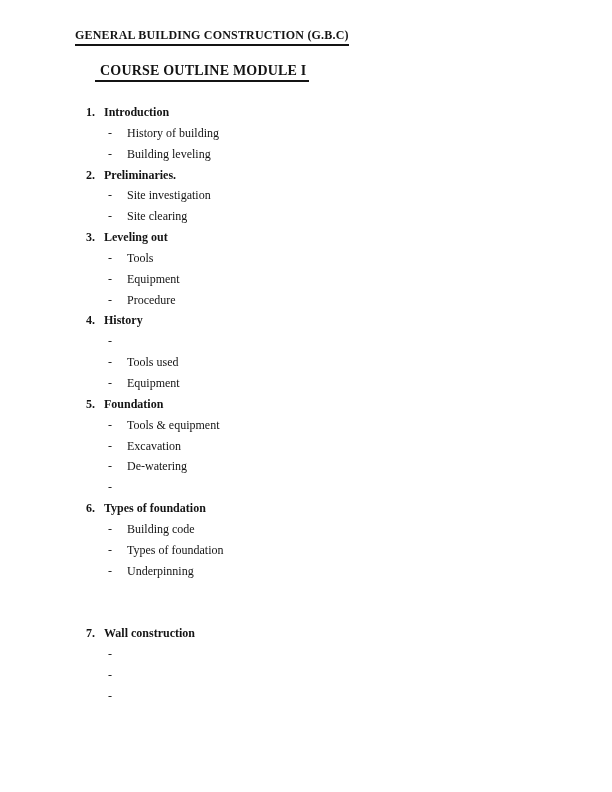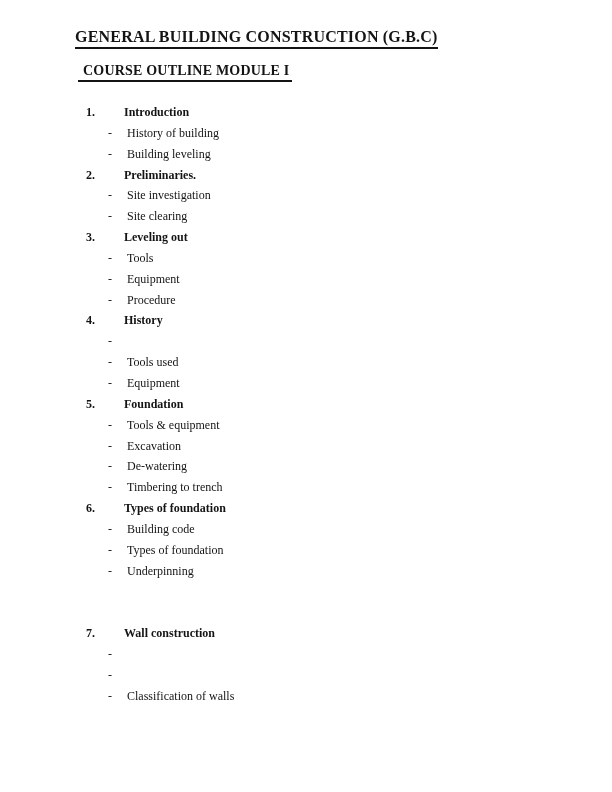--- a/index.html
+++ b/index.html
@@ -10,30 +10,30 @@
     margin: 0 auto;
     background: #ffffff;
     font-family: "Liberation Serif", serif;
     color: #141414;
     overflow: hidden;
   }
   .doc-title {
     position: absolute;
     left: 75px;
     top: 28px;
-    font-size: 16px;
+    font-size: 12px;
     font-weight: bold;
     letter-spacing: 0.2px;
     border-bottom: 2px solid #141414;
     padding-bottom: 1px;
     white-space: nowrap;
   }
   .doc-subtitle {
     position: absolute;
-    left: 78px;
+    left: 95px;
     top: 63px;
     font-size: 14px;
     font-weight: bold;
     letter-spacing: 0.2px;
     border-bottom: 2px solid #141414;
     padding: 0 3px 1px 5px;
     white-space: nowrap;
   }
   .outline {
     position: absolute;
@@ -47,21 +47,21 @@
     height: 20.85px;
     line-height: 20.85px;
     white-space: nowrap;
   }
   .num {
     display: inline-block;
     width: 18px;
     font-weight: bold;
     flex: 0 0 18px;
   }
-  .sec-title { font-weight: bold; margin-left: 20px; }
+  .sec-title { font-weight: bold; }
   .item-row { padding-left: 22px; }
   .dash {
     display: inline-block;
     width: 19px;
     flex: 0 0 19px;
   }
   .gap-before { margin-top: 41.7px; }
 </style>
 </head>
 <body>
@@ -152,21 +152,20 @@
       <div class="row item-row">
         <span class="dash">-</span>
         <span class="item-text">Excavation</span>
       </div>
       <div class="row item-row">
         <span class="dash">-</span>
         <span class="item-text">De-watering</span>
       </div>
       <div class="row item-row">
         <span class="dash">-</span>
-        <span class="item-text">Timbering to trench</span>
       </div>
     </div>
 
     <div class="section">
       <div class="row sec-row">
         <span class="num">6.</span>
         <span class="sec-title">Types of foundation</span>
       </div>
       <div class="row item-row">
         <span class="dash">-</span>
@@ -188,18 +187,17 @@
         <span class="sec-title">Wall construction</span>
       </div>
       <div class="row item-row">
         <span class="dash">-</span>
       </div>
       <div class="row item-row">
         <span class="dash">-</span>
       </div>
       <div class="row item-row">
         <span class="dash">-</span>
-        <span class="item-text">Classification of walls</span>
       </div>
     </div>
 
   </div>
 </div>
 
 </body></html>

